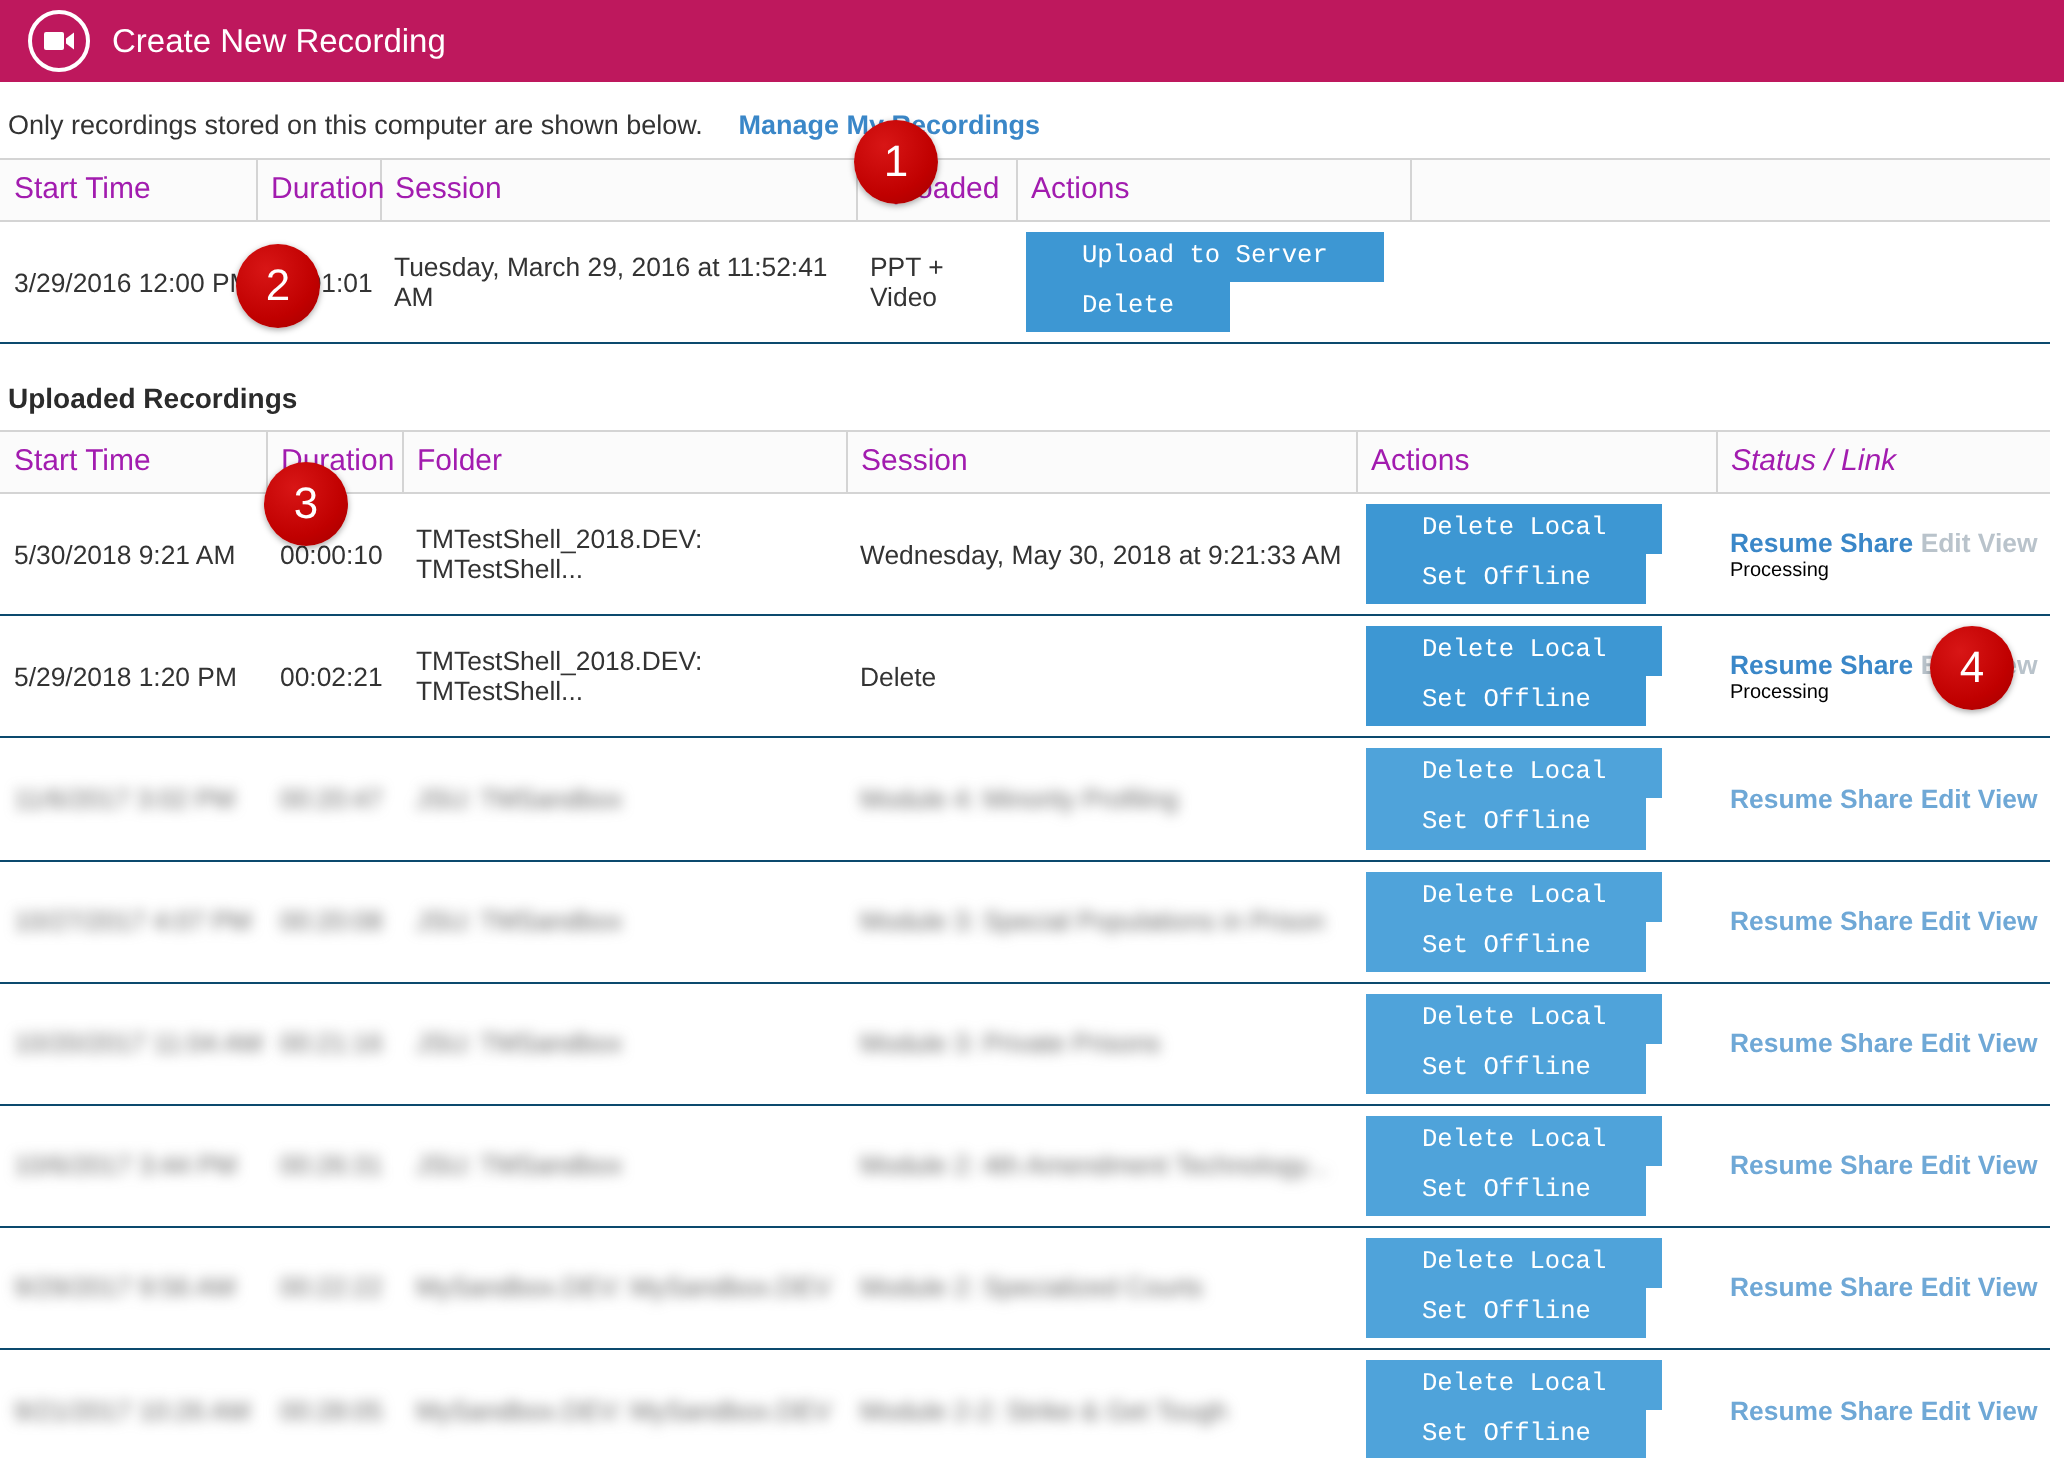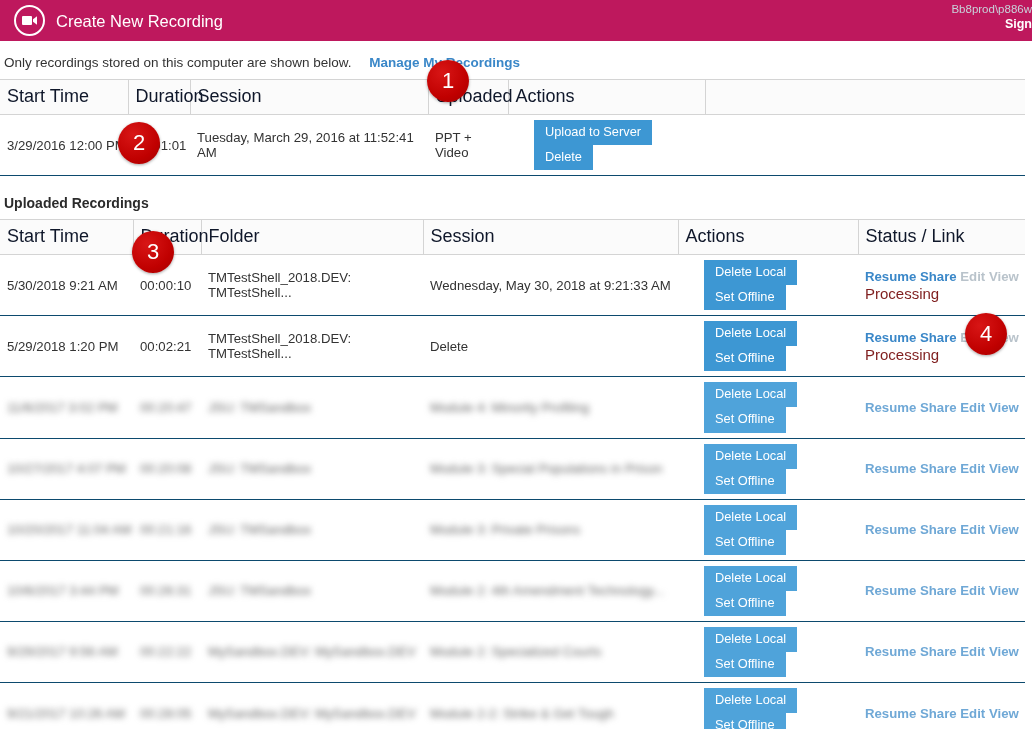--- a/index.html
+++ b/index.html
@@ -94,66 +94,65 @@
   table.grid {
     border-collapse: collapse;
     table-layout: fixed;
     width: 1025px;
     margin: 0;
     font-size: 13px;
   }
   table.grid th {
     text-align: left;
     font-weight: normal;
-    color: #0f172a;
-    font-size: 18px;
+    color: #a21caf;
+    font-size: 15px;
     padding: 6px 0 7px 7px;
     border-top: 1px solid #d4d4d4;
     border-bottom: 1px solid #d4d4d4;
     border-right: 1px solid #d4d4d4;
     background: #fbfbfb;
     vertical-align: middle;
   }
-  table.grid th.last { border-right: none; }
+  table.grid th.last { border-right: none; font-style: italic; }
   table.grid td {
     padding: 5px 0 5px 7px;
     border-bottom: 1px solid #0c4a6e;
     vertical-align: middle;
     color: #333333;
     font-size: 13.2px;
   }
 
   .btn {
     display: inline-block;
     background: #3d97d3;
     color: #ffffff;
     border: none;
-    font-family: Liberation Sans, sans-serif;
+    font-family: Liberation Mono, monospace;
     font-size: 12.8px;
-    padding: 5px 11px 6px;
+    padding: 5px 28px 6px;
     margin-right: 5px;
     cursor: pointer;
     line-height: 1.1;
-    margin-left: 21px;
   }
   .btn.soft { background: #4fa3da; }
 
   .statlinks a {
     color: #3a87c8;
     font-weight: bold;
     text-decoration: none;
     cursor: pointer;
     font-size: 13.2px;
   }
   .statlinks a.dim { color: #b9c3cb; }
   .statlinks .proc {
     display: block;
-    color: #7f1d1d;
+    color: #000000;
     font-weight: normal;
-    font-size: 15px;
+    font-size: 10px;
     margin-top: 1px;
   }
 
   
   .blurred td.bl {
     filter: blur(3.1px);
     color: #6a6a6a;
   }
   .blurred .statlinks a { color: #6fa8d6; }
 
@@ -192,24 +191,20 @@
       <svg width="15" height="11" viewBox="0 0 15 11">
         <rect x="0" y="1" width="10" height="9" rx="1" fill="#ffffff"></rect>
         <path d="M11 4.2 L15 1.3 L15 9.7 L11 6.8 Z" fill="#ffffff"></path>
       </svg>
     </span>
     <span class="nav-label">Create New Recording</span>
   </div>
 
 
 
-  <div class="nav-right">
-    <div>Bb8prod\p886w</div>
-    <div class="signout">Sign</div>
-  </div>
 </div>
 
 <div class="wrap">
   <div class="subhead">
     <span>Only recordings stored on this computer are shown below.</span>
     <span class="link">Manage My Recordings</span>
   </div>
 
 
   <table class="grid">

